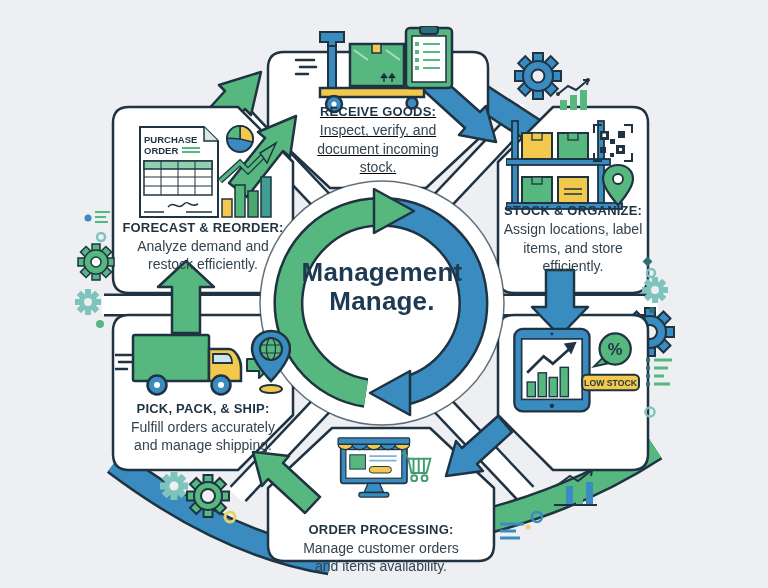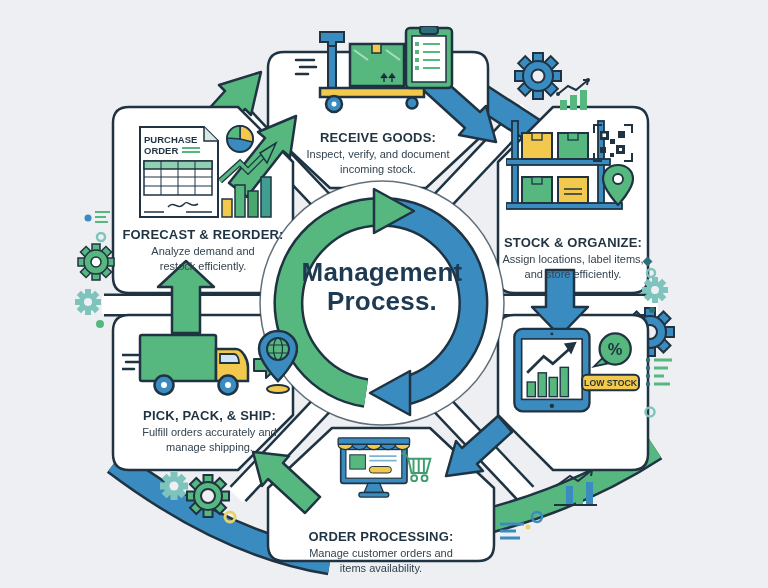--- a/index.html
+++ b/index.html
@@ -8,21 +8,21 @@
     background:#edeff2;font-family:"Liberation Sans",sans-serif;
   }
   .stage svg{display:block;}
   #underlay,#overlay{position:absolute;left:0;top:0;pointer-events:none;}
   #underlay{z-index:1;}
   #overlay{z-index:8;}
   .panel{position:absolute;z-index:5;pointer-events:none;}
   .panel .icon{position:absolute;left:50%;transform:translateX(-50%);}
   .caption{position:absolute;left:0;right:0;text-align:center;}
   .p-title{font-size:13px;font-weight:bold;color:#1f3342;letter-spacing:.2px;}
-  .p-desc{font-size:11px;color:#33434f;line-height:1.3;margin:2px auto 0;}
+  .p-desc{font-size:14px;color:#33434f;line-height:1.3;margin:2px auto 0;}
   .center-title{
     position:absolute;z-index:6;left:282px;top:258px;width:200px;
     text-align:center;font-weight:bold;font-size:26px;line-height:1.13;
     color:#1d3a52;letter-spacing:.2px;pointer-events:none;
   }
 </style>
 </head>
 <body>
 
 <div class="stage">
@@ -95,21 +95,21 @@
       <path fill="#57b87f" d="M229,183 L247,197 L283,151 L290,157 L296,116 L258,132 L265,138 Z"></path>
       <path fill="#3a8cc0" d="M435,72 L480,112 L486,106 L496,142 L459,135 L465,128 L421,88 Z"></path>
       <path fill="#3a8cc0" d="M546,270 L546,307 L532,307 L560,336 L588,307 L574,307 L574,270 Z"></path>
       <path fill="#3a8cc0" d="M498,416 L462,448 L456,441 L446,476 L483,471 L477,464 L512,432 Z"></path>
       <path fill="#57b87f" d="M320,497 L283,463 L289,456 L253,452 L262,486 L268,479 L305,513 Z"></path>
     </g>
   </svg>
 
   <div class="center-title">
     <div>Management</div>
-    <div>Process.</div>
+    <div>Manage.</div>
   </div>
 
   <div class="panel" style="left:268px;top:52px;width:220px;height:136px;">
     <svg class="icon" style="top:-26px;" width="168" height="88" viewBox="0 0 168 88">
       <g stroke="#1f3342" stroke-width="2.5" stroke-linecap="round">
           <path d="M2,34 H20 M6,41 H22 M2,48 H14"></path>
         </g>
       <path d="M26,6 H50 V16 H42 V30 H34 V16 H26 Z" fill="#3a8cc0" stroke="#1f3342" stroke-width="2"></path>
       <rect x="34" y="20" width="8" height="44" fill="#3a8cc0" stroke="#1f3342" stroke-width="2"></rect>
       <rect x="56" y="18" width="54" height="42" fill="#57b87f" stroke="#1f3342" stroke-width="2.5"></rect>
@@ -128,21 +128,21 @@
       <g stroke="#57b87f" stroke-width="2">
           <path d="M129,18 H146 M129,26 H146 M129,34 H146 M129,42 H146"></path>
         </g>
       <g fill="#57b87f">
           <rect x="121" y="16" width="4" height="4"></rect>
           <rect x="121" y="24" width="4" height="4"></rect>
           <rect x="121" y="32" width="4" height="4"></rect>
           <rect x="121" y="40" width="4" height="4"></rect>
         </g>
     </svg>
-    <div class="caption" style="bottom:12px;">
+    <div class="caption" style="bottom:12px;text-decoration:underline;">
       <div class="p-title">RECEIVE GOODS:</div>
       <div class="p-desc" style="width:160px;">Inspect, verify, and document incoming stock.</div>
     </div>
   </div>
 
   <div class="panel" style="left:113px;top:107px;width:180px;height:186px;">
     <svg class="icon" style="top:12px;" width="158" height="104" viewBox="0 0 150 104">
       <path d="M12,8 H76 L90,22 V98 H12 Z" fill="#ffffff" stroke="#1f3342" stroke-width="2"></path>
       <path d="M76,8 V22 H90" fill="#d9e8e0" stroke="#1f3342" stroke-width="1.5"></path>
       <text x="16" y="24" font-size="9.5" font-weight="bold" fill="#1f3342">PURCHASE</text>
@@ -205,27 +205,27 @@
             <rect x="104" y="20" width="5" height="5"></rect>
           <rect x="110" y="26" width="9" height="9"></rect>
             <rect x="104" y="34" width="4" height="4"></rect>
         </g>
         <rect x="96.5" y="14.5" width="3.5" height="3.5" fill="#ffffff"></rect>
         <rect x="113" y="29" width="3" height="3" fill="#ffffff"></rect>
       </g>
       <path d="M112,46 C103,46 97,52 97,60 C97,70 112,86 112,86 C112,86 127,70 127,60 C127,52 121,46 112,46 Z" fill="#57b87f" stroke="#1f3342" stroke-width="2.2"></path>
       <circle cx="112" cy="60" r="5" fill="#ffffff" stroke="#1f3342" stroke-width="1.8"></circle>
     </svg>
-    <div class="caption" style="bottom:12px;">
+    <div class="caption" style="bottom:18px;">
       <div class="p-title">STOCK &amp; ORGANIZE:</div>
       <div class="p-desc" style="width:148px;">Assign locations, label items, and store efficiently.</div>
     </div>
   </div>
 
-  <div class="panel" style="left:113px;top:315px;width:180px;height:155px;padding-left:13px;">
+  <div class="panel" style="left:113px;top:315px;width:180px;height:155px;">
     <svg class="icon" style="top:14px;" width="176" height="78" viewBox="0 0 176 78">
       <g stroke="#1f3342" stroke-width="2.5" stroke-linecap="round">
           <path d="M0,26 H16 M4,33 H18 M0,40 H12"></path>
         </g>
       <rect x="18" y="6" width="76" height="46" rx="2" fill="#57b87f" stroke="#1f3342" stroke-width="2.5"></rect>
       <path d="M94,20 H114 C120,20 126,30 126,38 V52 H94 Z" fill="#f2c94c" stroke="#1f3342" stroke-width="2.5"></path>
       <path d="M98,25 H112 C115,25 117,29 117,34 H98 Z" fill="#cfe6f2" stroke="#1f3342" stroke-width="1.8"></path>
       <circle cx="42" cy="56" r="9.5" fill="#3a8cc0" stroke="#1f3342" stroke-width="2.5"></circle>
       <circle cx="42" cy="56" r="3" fill="#ffffff"></circle>
       <circle cx="106" cy="56" r="9.5" fill="#3a8cc0" stroke="#1f3342" stroke-width="2.5"></circle>

